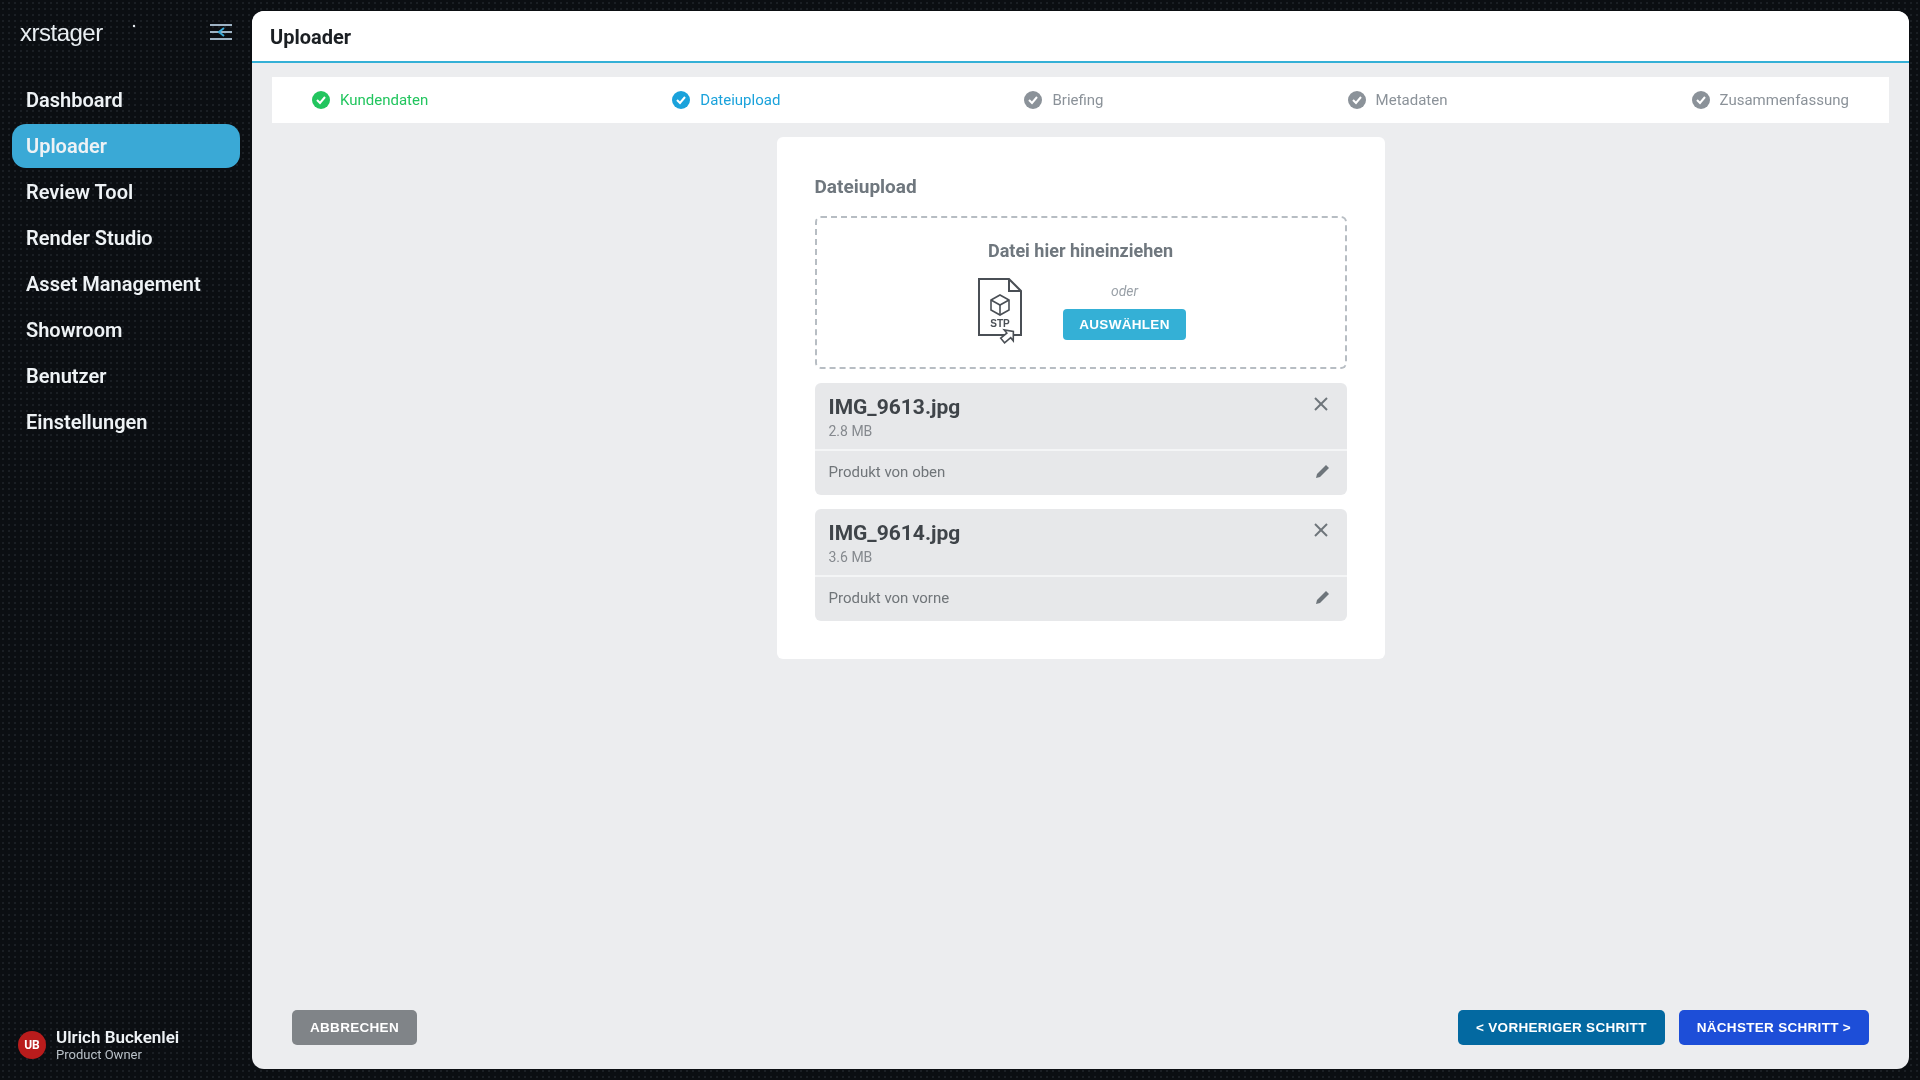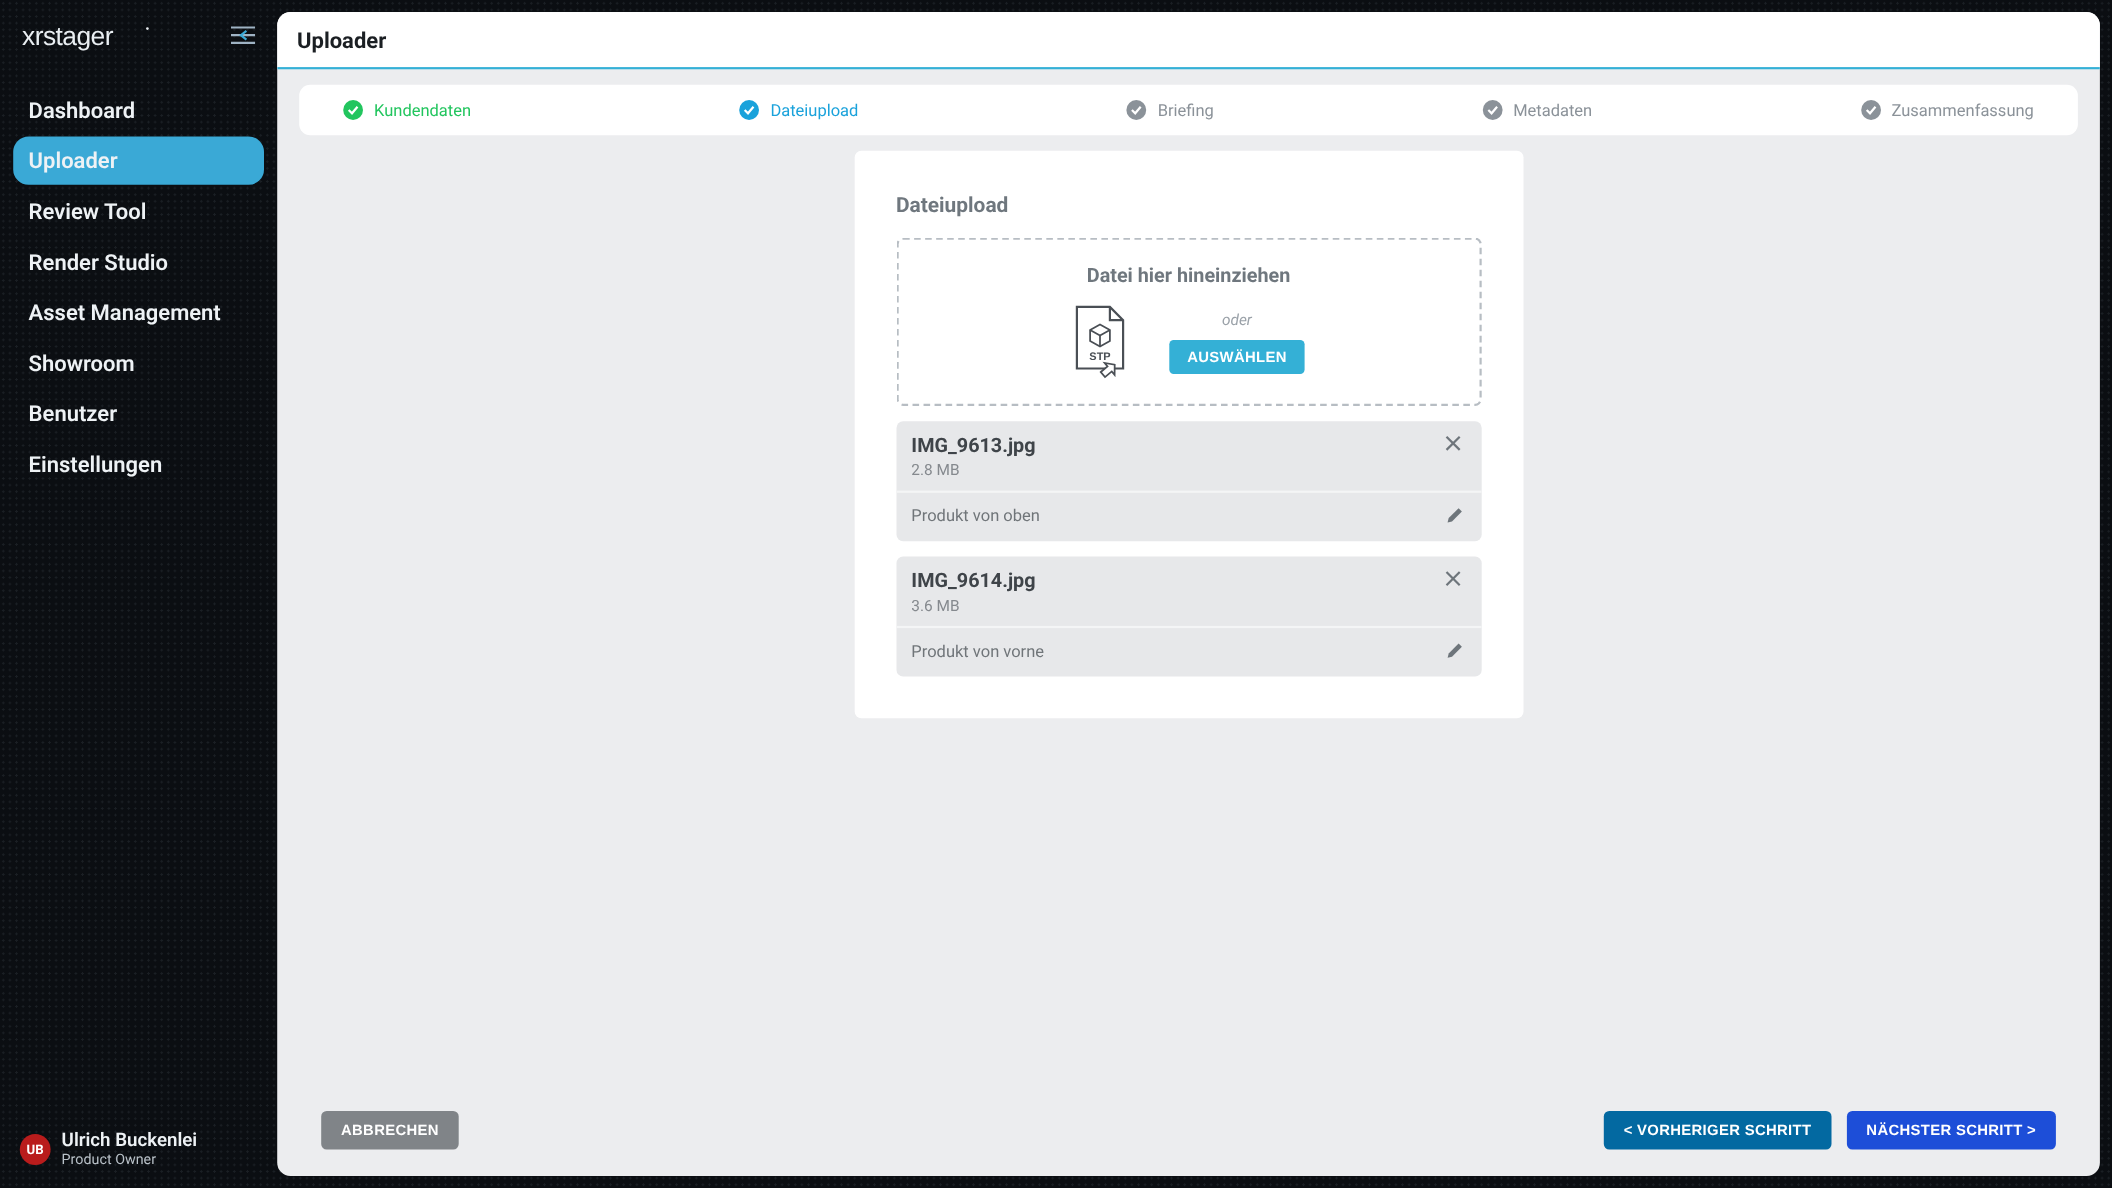--- a/index.html
+++ b/index.html
@@ -55,21 +55,21 @@
   }
   .panel-header {
     background: #ffffff;
     padding: 14px 18px 12px;
     border-bottom: 2px solid #34b0d6;
     font-size: 20px; font-weight: 700; color:#1b1f23;
   }
   
   .stepper-wrap { padding: 14px 20px 0; }
   .stepper {
-    background: #fff; border-radius: 10px;
+    background: #fff; border-radius: 0;
     display:flex; align-items:center; justify-content:space-between;
     padding: 14px 40px;
   }
   .step { display:flex; align-items:center; gap:10px; font-size:15px; color:#8b9299; }
   .step.done  .step-label{ color:#22c55e; }
   .step.active .step-label{ color:#1aa2db; }
   .step-icon { width:18px; height:18px; border-radius:50%; display:flex; align-items:center; justify-content:center; background:#8b9299; }
   .step.done .step-icon { background:#22c55e; }
   .step.active .step-icon { background:#1aa2db; }
   .step-icon svg { width:12px; height:12px; }
@@ -92,21 +92,21 @@
   .dz-flex { display:flex; align-items:center; justify-content:center; gap:36px; }
   .dz-or { font-style: italic; color:#9aa1a8; font-size:14px; }
   .btn-select {
     background:#34b0d6; color:#fff; border:none; border-radius:4px;
     padding: 8px 16px; font-size:13.5px; font-weight:700; letter-spacing:.3px; cursor:pointer;
   }
 
   .file-item { background:#e7e8ea; border-radius:6px; margin-top:14px; overflow:hidden; }
   .file-head { padding:12px 14px 10px; display:flex; justify-content:space-between; align-items:flex-start; }
   .file-meta { display:flex; flex-direction:column; gap:4px; }
-  .file-name { color:#3f4449; font-size:18px; font-weight:700; }
+  .file-name { color:#3f4449; font-size:21px; font-weight:700; }
   .file-size { color:#85898e; font-size:14px; }
   .file-close { color:#6e757b; cursor:pointer; font-size:18px; padding:0 4px; }
   .file-desc { border-top:2px solid #f4f5f6; padding:10px 14px 12px; display:flex; justify-content:space-between; align-items:center; }
   .file-desc-text { color:#707579; font-size:15px; }
   .file-edit { color:#707579; cursor:pointer; }
 
   
   .panel-footer { margin-top:auto; padding: 14px 40px 24px; display:flex; justify-content:space-between; align-items:center; }
   .btn { border:none; border-radius:5px; padding:10px 18px; font-size:13.5px; font-weight:700; letter-spacing:.3px; cursor:pointer; }
   .btn-cancel { background:#808488; color:#fff; }

